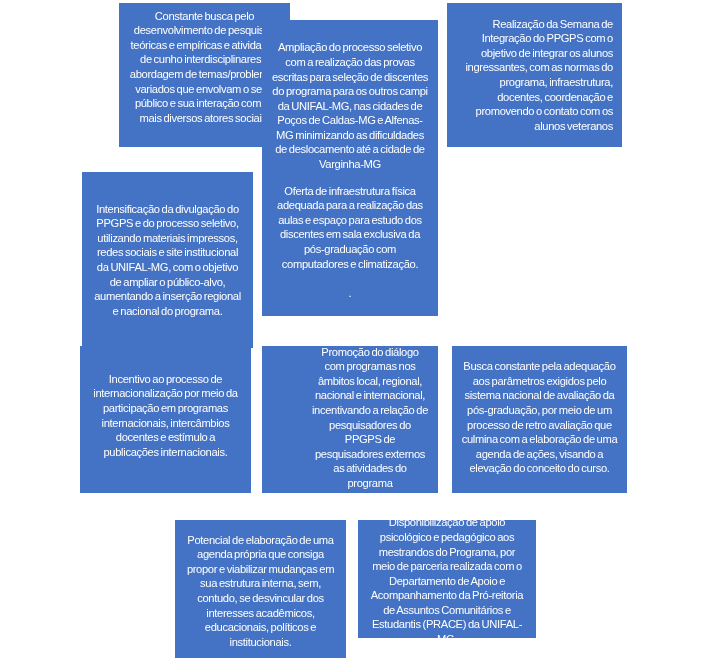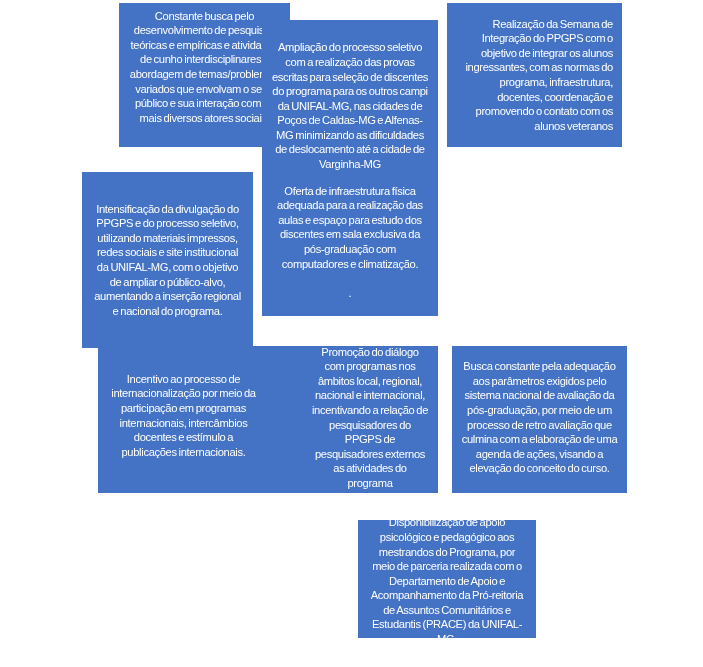--- a/index.html
+++ b/index.html
@@ -42,21 +42,21 @@
   }
   
   #card-1 { left: 82px;  top: 3px;   width: 171px; height: 144px; margin-left: 37px; }
   #card-2 { left: 262px; top: 20px;   width: 176px; height: 180px; }
   #card-3 { left: 447px; top: 3px;   width: 175px; height: 144px; text-align: right; }
   
   #card-4 { left: 82px;  top: 172px; width: 171px; height: 176px; }
   #card-5 { left: 262px; top: 172px; width: 176px; height: 144px; }
   #card-6 { left: 447px; top: 172px; width: 175px; height: 144px; }
   
-  #card-7 { left: 98px;  top: 346px; width: 171px; height: 147px; }
+  #card-7 { left: 80px;  top: 346px; width: 171px; height: 147px; }
   #card-8 { left: 262px; top: 346px; width: 176px; height: 147px; }
   #card-9 { left: 452px; top: 346px; width: 175px; height: 147px; }
   
   #card-10 { left: 175px; top: 520px; width: 171px; height: 138px; }
   #card-11 { left: 358px; top: 520px; width: 178px; height: 118px; }
 
   
   #card-1 .card-text  { transform: translateY(-8px); }
   #card-2 .card-text  { transform: translateY(-4px); }
   #card-3 .card-text  { transform: translateY(0px); }
@@ -102,18 +102,21 @@
   </div>
 
   <div class="card" id="card-8">
     <div class="card-text">Promoção do diálogo com programas nos âmbitos local, regional, nacional e internacional, incentivando a relação de pesquisadores do PPGPS de pesquisadores externos as atividades do programa</div>
   </div>
 
   <div class="card" id="card-9">
     <div class="card-text">Busca constante pela adequação aos parâmetros exigidos pelo sistema nacional de avaliação da pós-graduação, por meio de um processo de retro avaliação que culmina com a elaboração de uma agenda de ações, visando a elevação do conceito do curso.</div>
   </div>
 
+  <div class="card" id="card-10">
+    <div class="card-text">Potencial de elaboração de uma agenda própria que consiga propor e viabilizar mudanças em sua estrutura interna, sem, contudo, se desvincular dos interesses acadêmicos, educacionais, políticos e institucionais.</div>
+  </div>
 
   <div class="card" id="card-11">
     <div class="card-text">Disponibilização de apoio psicológico e pedagógico aos mestrandos do Programa, por meio de parceria realizada com o Departamento de Apoio e Acompanhamento da Pró-reitoria de Assuntos Comunitários e Estudantis (PRACE) da UNIFAL-MG.</div>
   </div>
 
 </div>
 
 </body></html>

